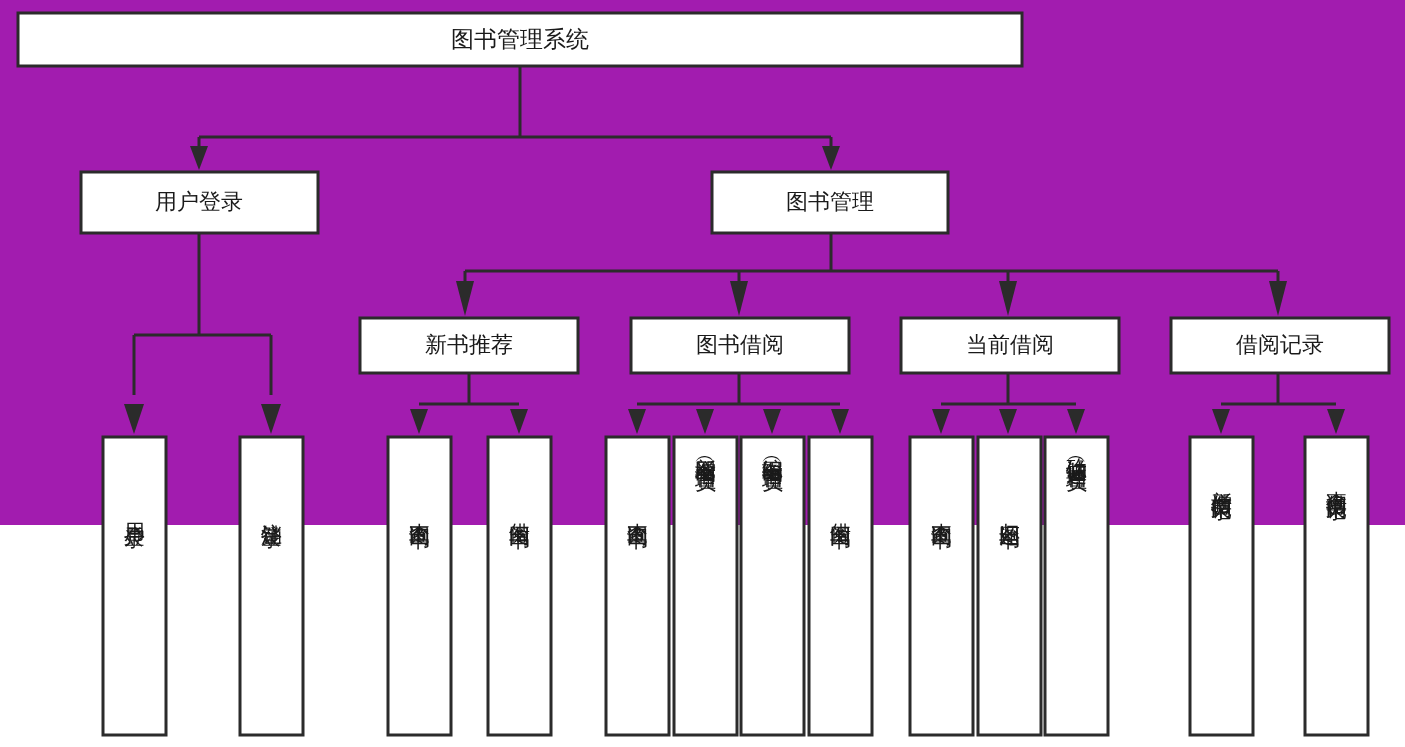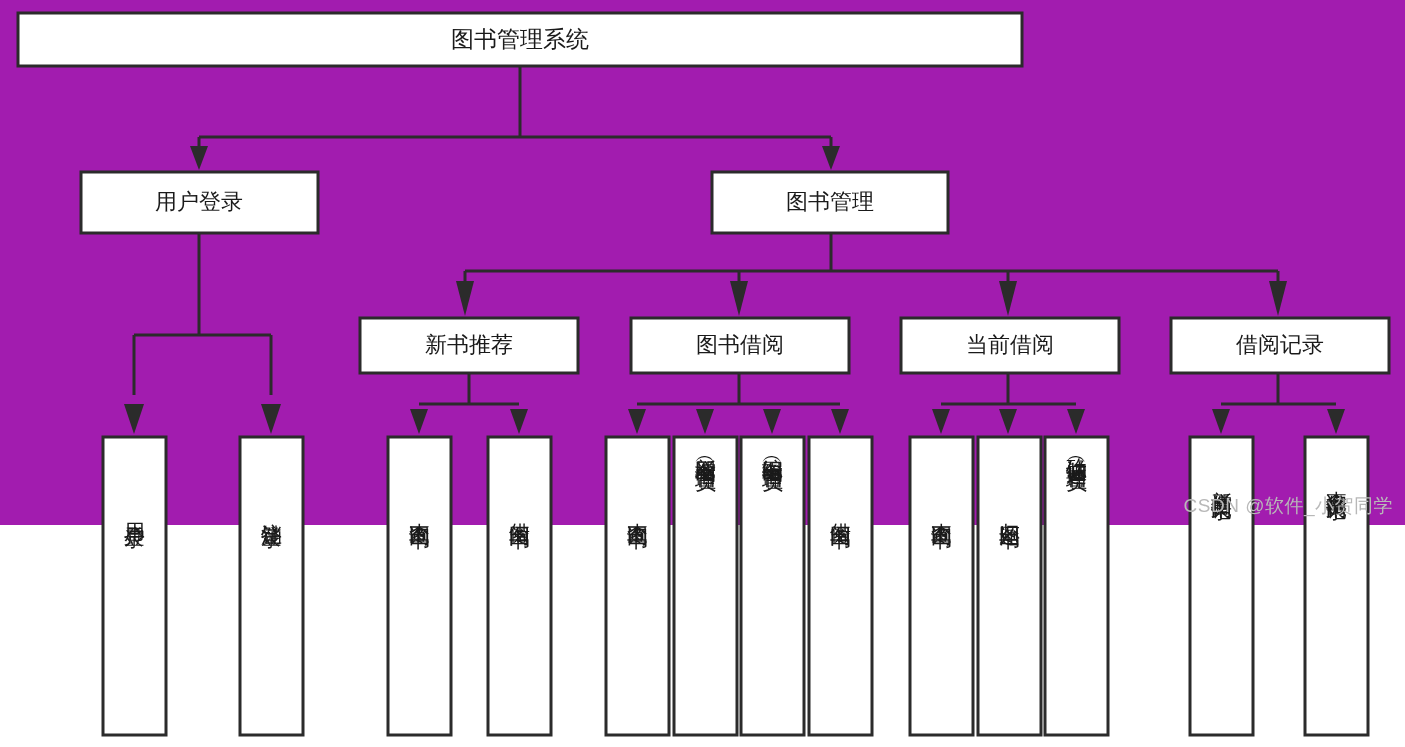--- a/index.html
+++ b/index.html
@@ -238,15 +238,14 @@
       <text class="node-label-v" x="1222" y="480">新增借阅记录</text>
     </g>
 
     <g>
       <rect class="node-box" x="1305" y="437" width="63" height="298"></rect>
       <text class="node-label-v" x="1337" y="480">查询借阅记录</text>
     </g>
 
   </svg>
 
-  <div class="watermark">CSDN @软件_小贺同学</div>
 
 </div>
 
 </body></html>

